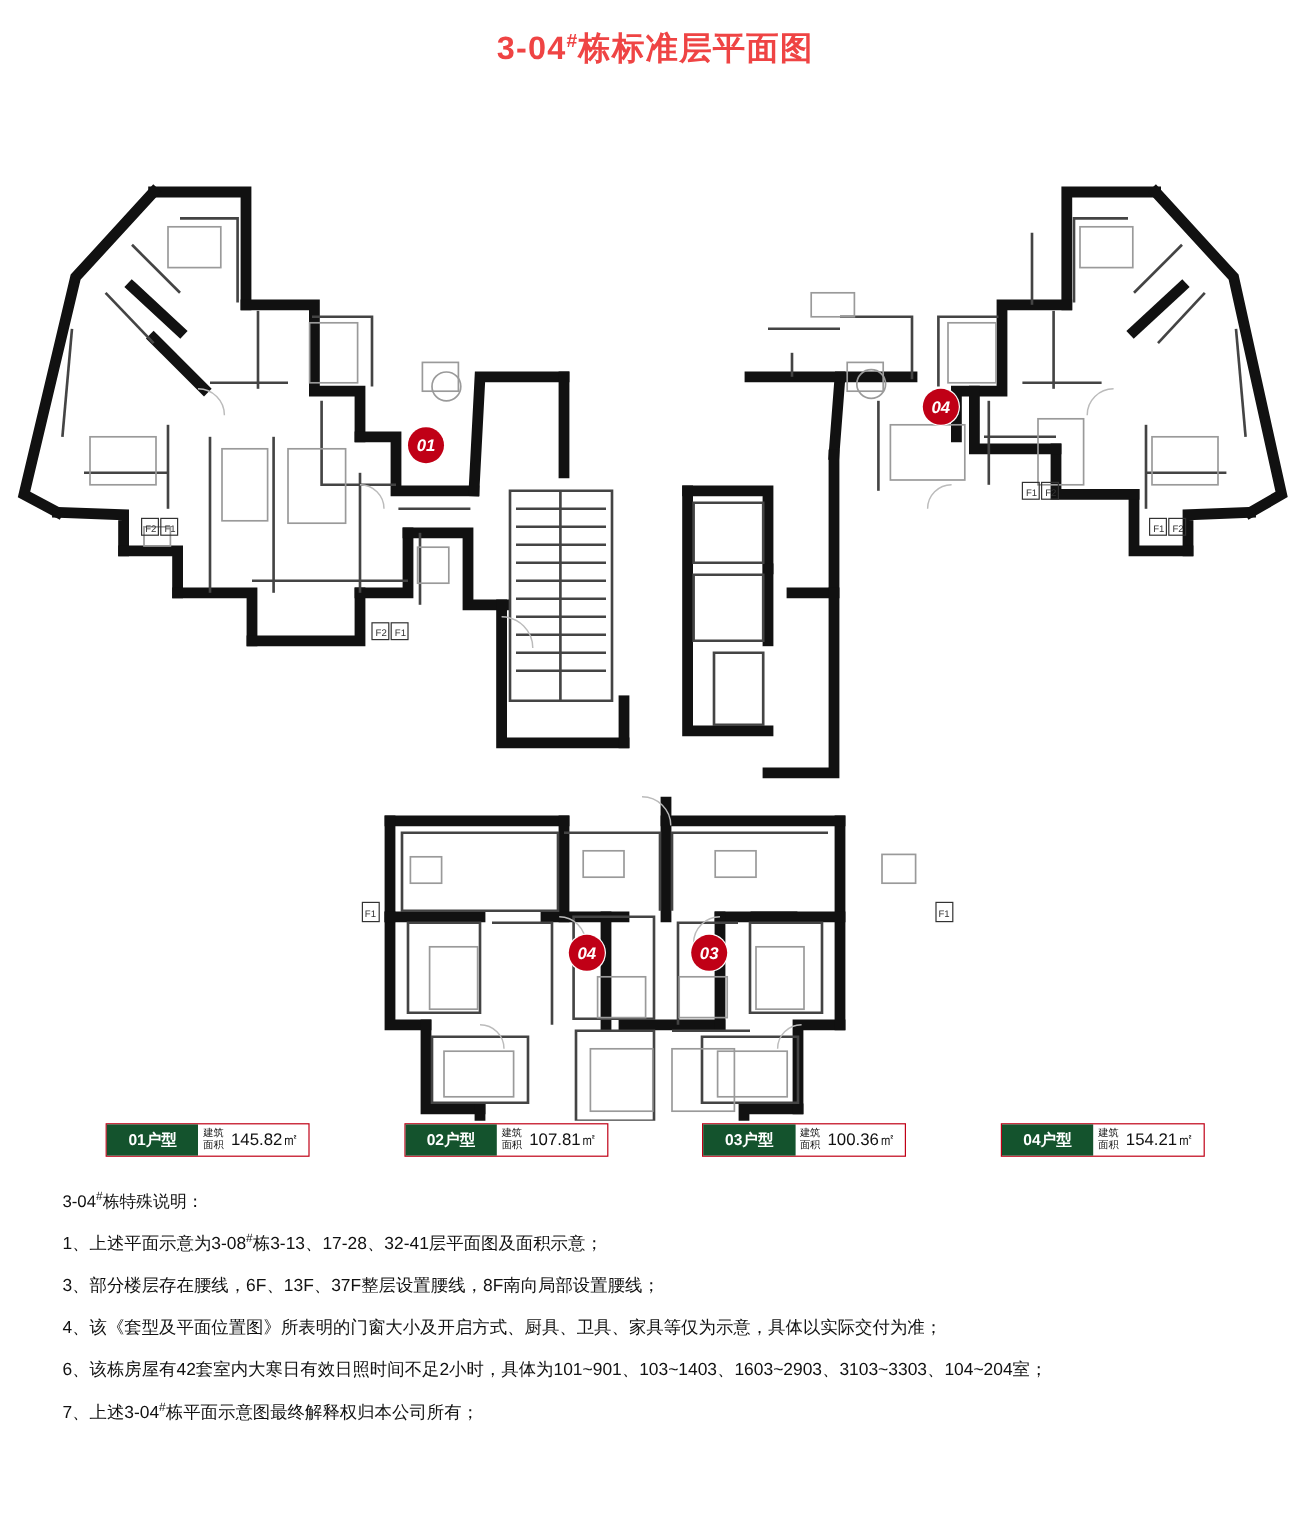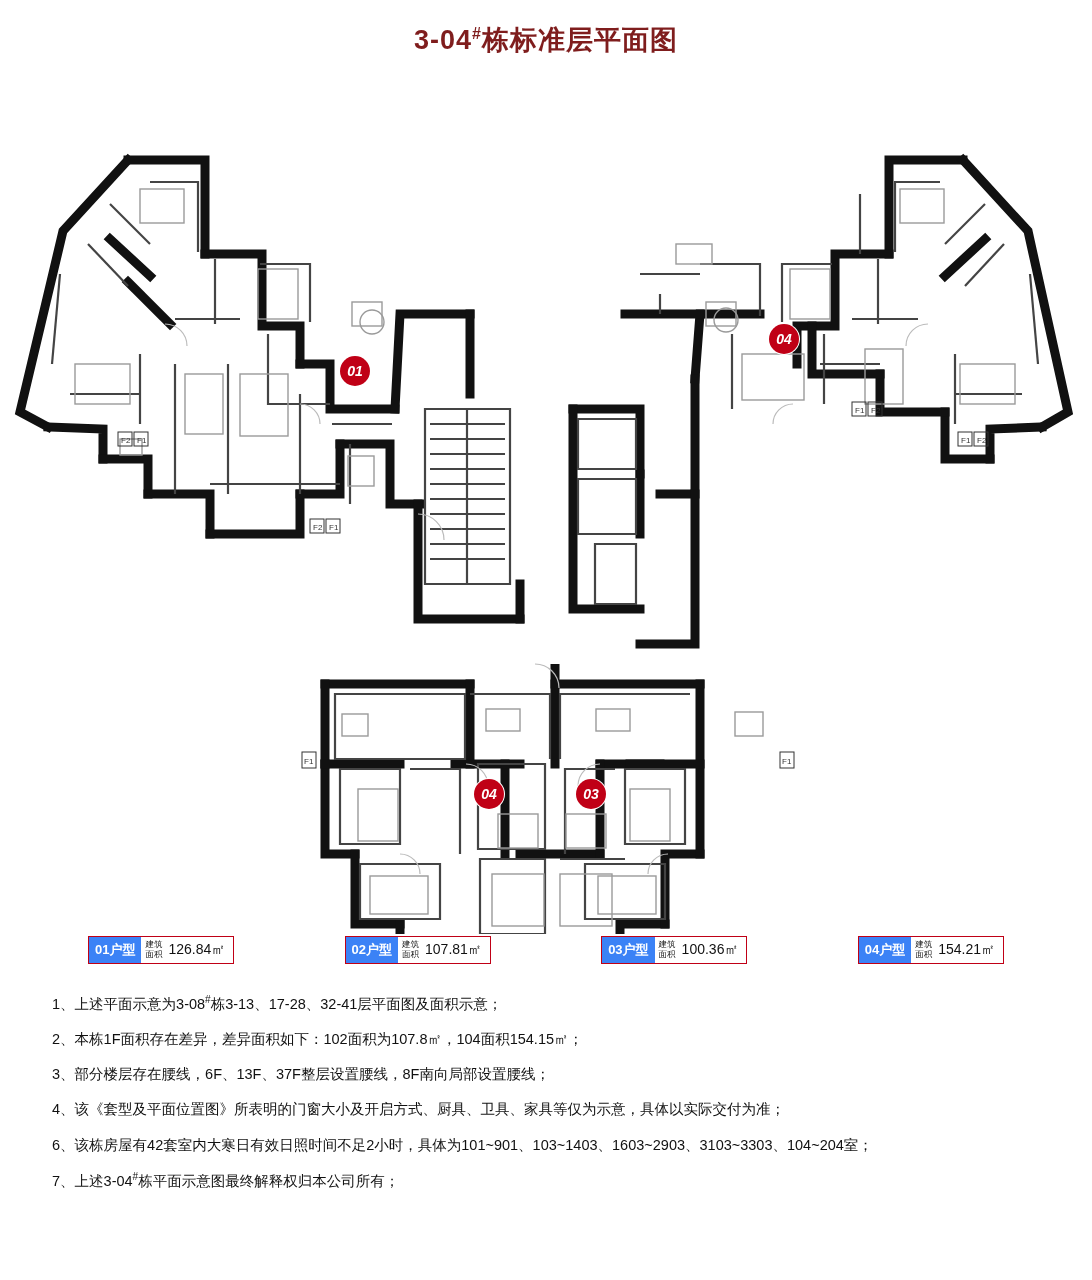--- a/index.html
+++ b/index.html
@@ -18,21 +18,21 @@
     width: 1092px;
     position: relative;
   }
   .title {
     text-align: center;
     font-size: 27px;
     font-weight: bold;
     letter-spacing: 1px;
     padding-top: 22px;
     padding-bottom: 6px;
-    color: #7f1d1d;
+    color: #ef4444;
   }
   .title sup {
     font-size: 16px;
     vertical-align: super;
   }
   .plan-wrap {
     position: relative;
     width: 1092px;
     height: 870px;
   }
@@ -67,25 +67,25 @@
     margin-bottom: 28px;
   }
   .legend-item {
     border: 1px solid #c00016;
     height: 26px;
     display: flex;
     align-items: stretch;
     background: #fff;
   }
   .legend-tag {
-    background: #3b82f6;
+    background: #14532d;
     color: #fff;
     font-size: 13px;
     font-weight: bold;
-    padding: 0 6px;
+    padding: 0 18px;
     display: flex;
     align-items: center;
     white-space: nowrap;
   }
   .legend-lbl {
     font-size: 8.5px;
     line-height: 1.15;
     color: #111;
     display: flex;
     flex-direction: column;
@@ -337,21 +337,21 @@
     </div>
   </div>
 
   <div class="legend">
     <div class="legend-item">
       <div class="legend-tag">01户型</div>
       <div class="legend-lbl">
         <span>建筑</span>
         <span>面积</span>
       </div>
-      <div class="legend-val">126.84㎡</div>
+      <div class="legend-val">145.82㎡</div>
     </div>
     <div class="legend-item">
       <div class="legend-tag">02户型</div>
       <div class="legend-lbl">
         <span>建筑</span>
         <span>面积</span>
       </div>
       <div class="legend-val">107.81㎡</div>
     </div>
     <div class="legend-item">
@@ -366,28 +366,28 @@
       <div class="legend-tag">04户型</div>
       <div class="legend-lbl">
         <span>建筑</span>
         <span>面积</span>
       </div>
       <div class="legend-val">154.21㎡</div>
     </div>
   </div>
 
   <div class="notes">
+    <div class="notes-title">
+      <span>3-04</span><sup>#</sup><span>栋特殊说明：</span>
+    </div>
 
     <div class="note-line">
       <span>1、上述平面示意为3-08</span><sup>#</sup><span>栋3-13、17-28、32-41层平面图及面积示意；</span>
     </div>
     <div class="note-line">
-      <span>2、本栋1F面积存在差异，差异面积如下：102面积为107.8㎡，104面积154.15㎡；</span>
-    </div>
-    <div class="note-line">
       <span>3、部分楼层存在腰线，6F、13F、37F整层设置腰线，8F南向局部设置腰线；</span>
     </div>
     <div class="note-line">
       <span>4、该《套型及平面位置图》所表明的门窗大小及开启方式、厨具、卫具、家具等仅为示意，具体以实际交付为准；</span>
     </div>
     <div class="note-line">
       <span>6、该栋房屋有42套室内大寒日有效日照时间不足2小时，具体为101~901、103~1403、1603~2903、3103~3303、104~204室；</span>
     </div>
     <div class="note-line">
       <span>7、上述3-04</span><sup>#</sup><span>栋平面示意图最终解释权归本公司所有；</span>

